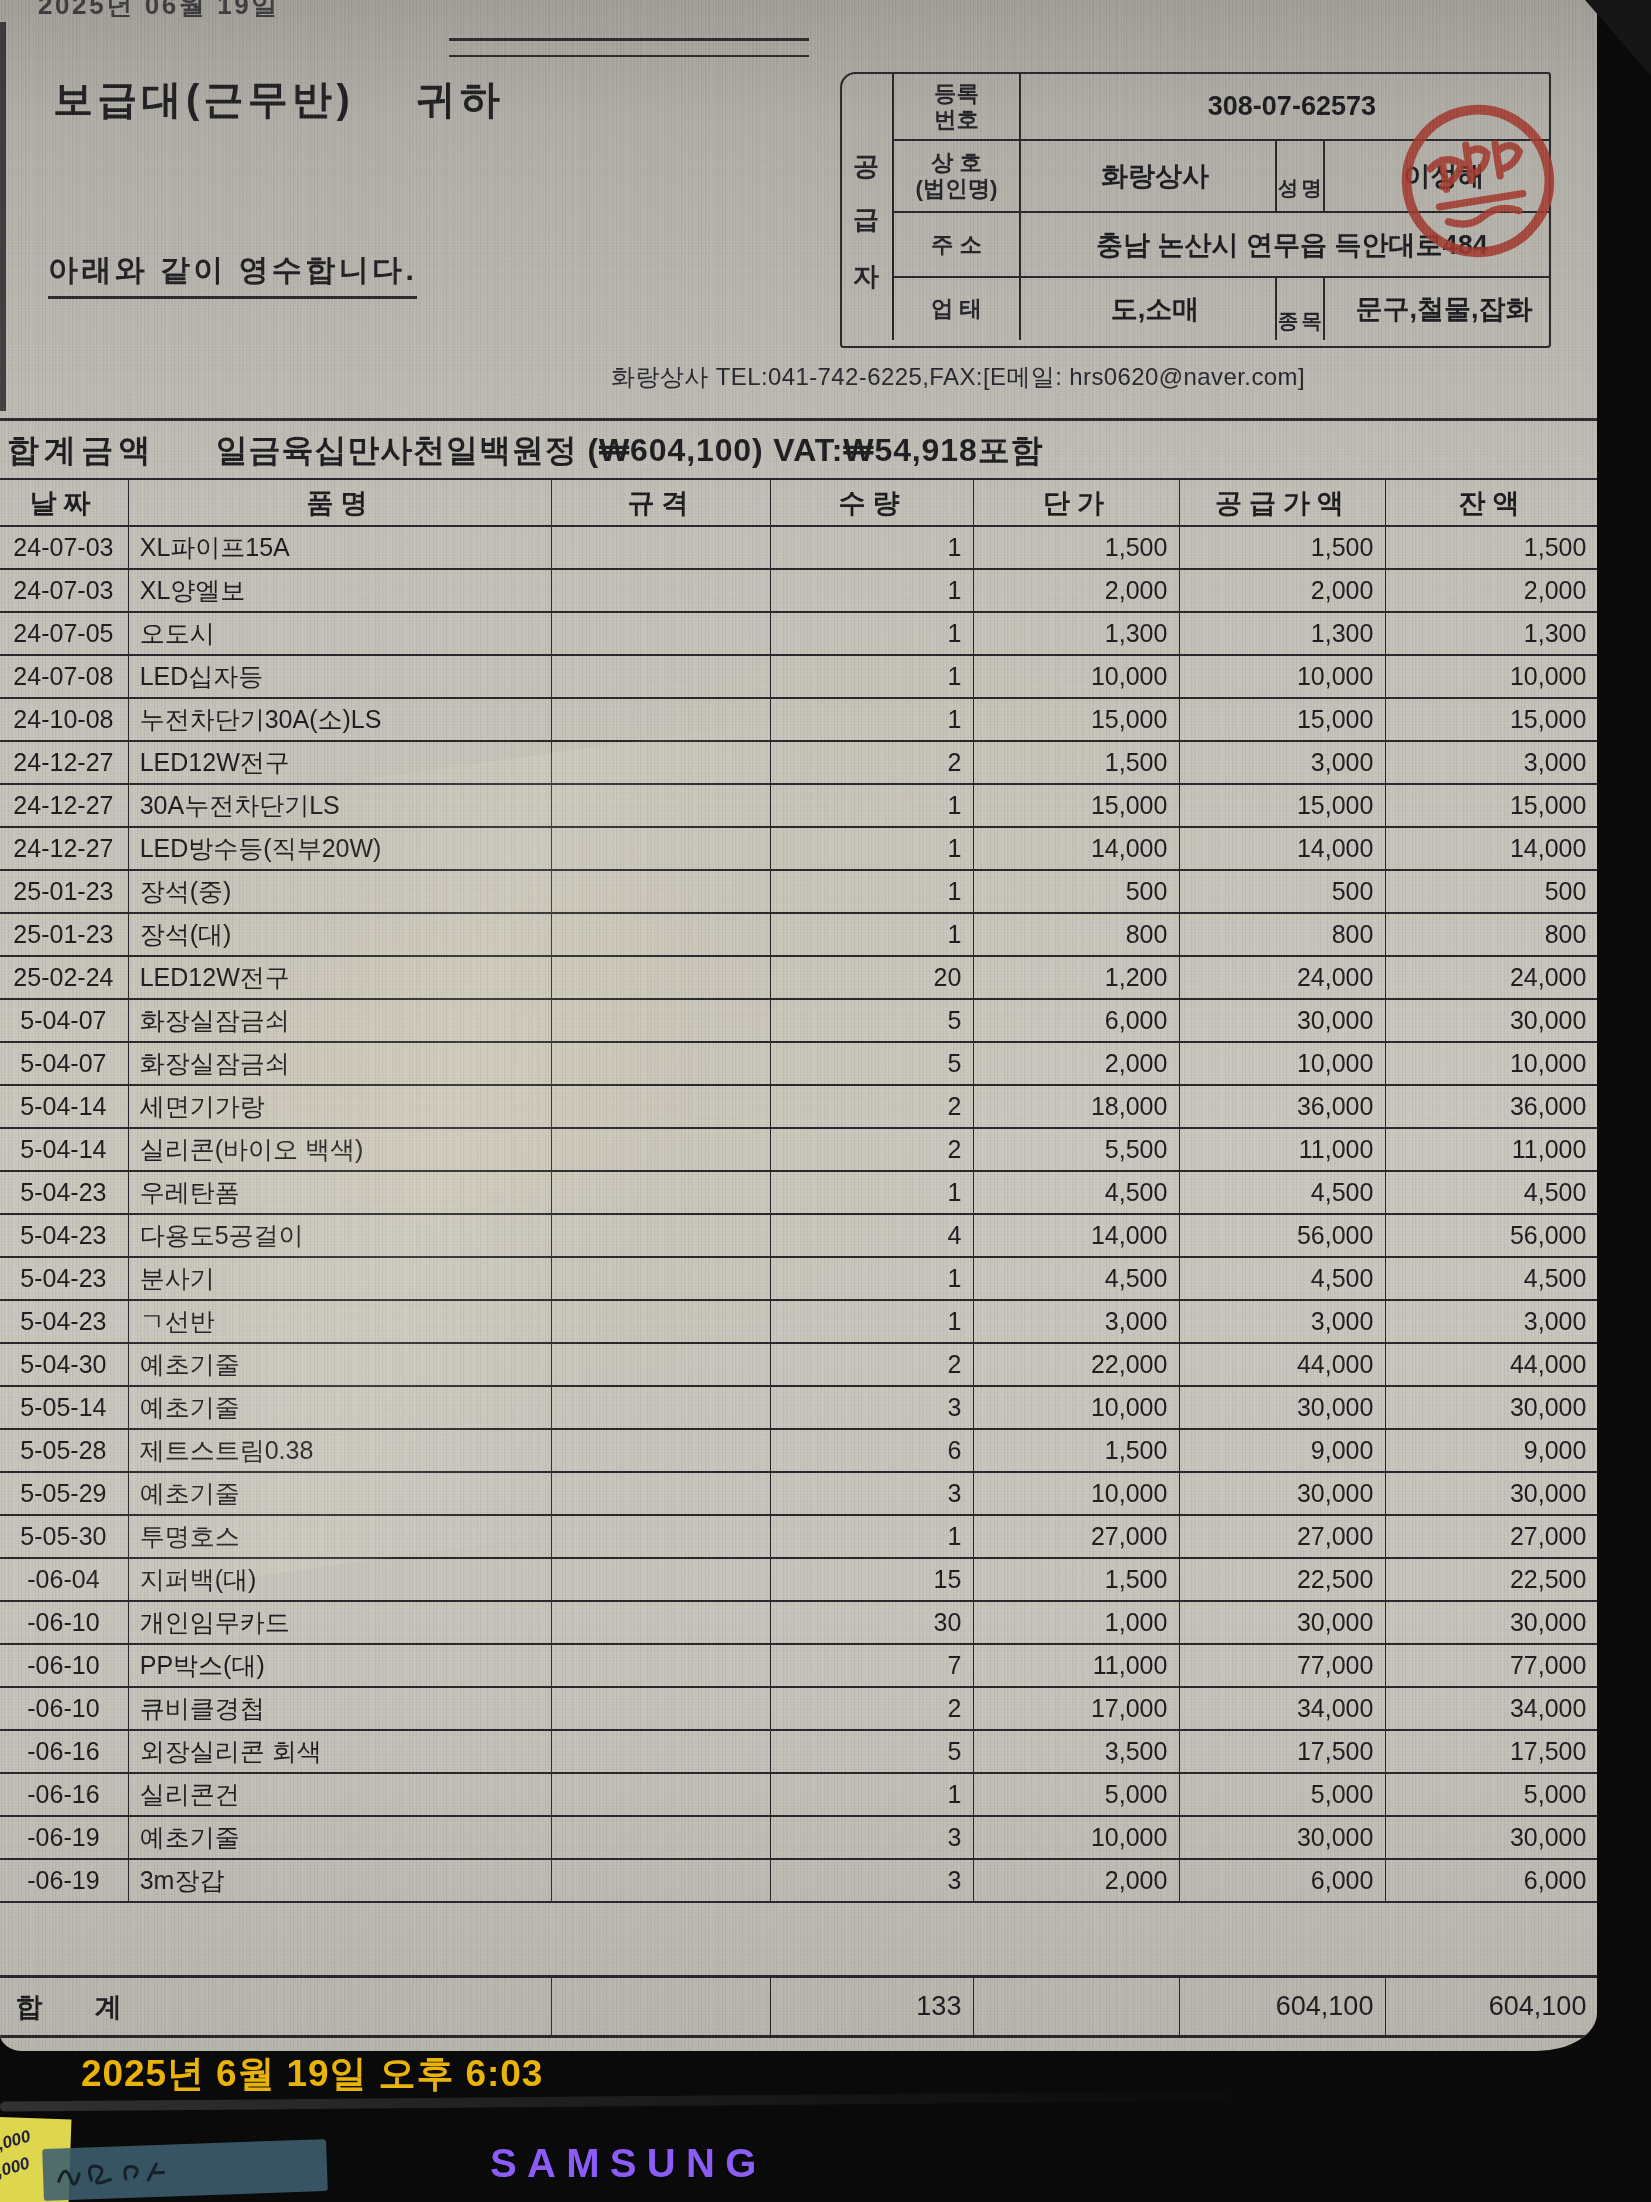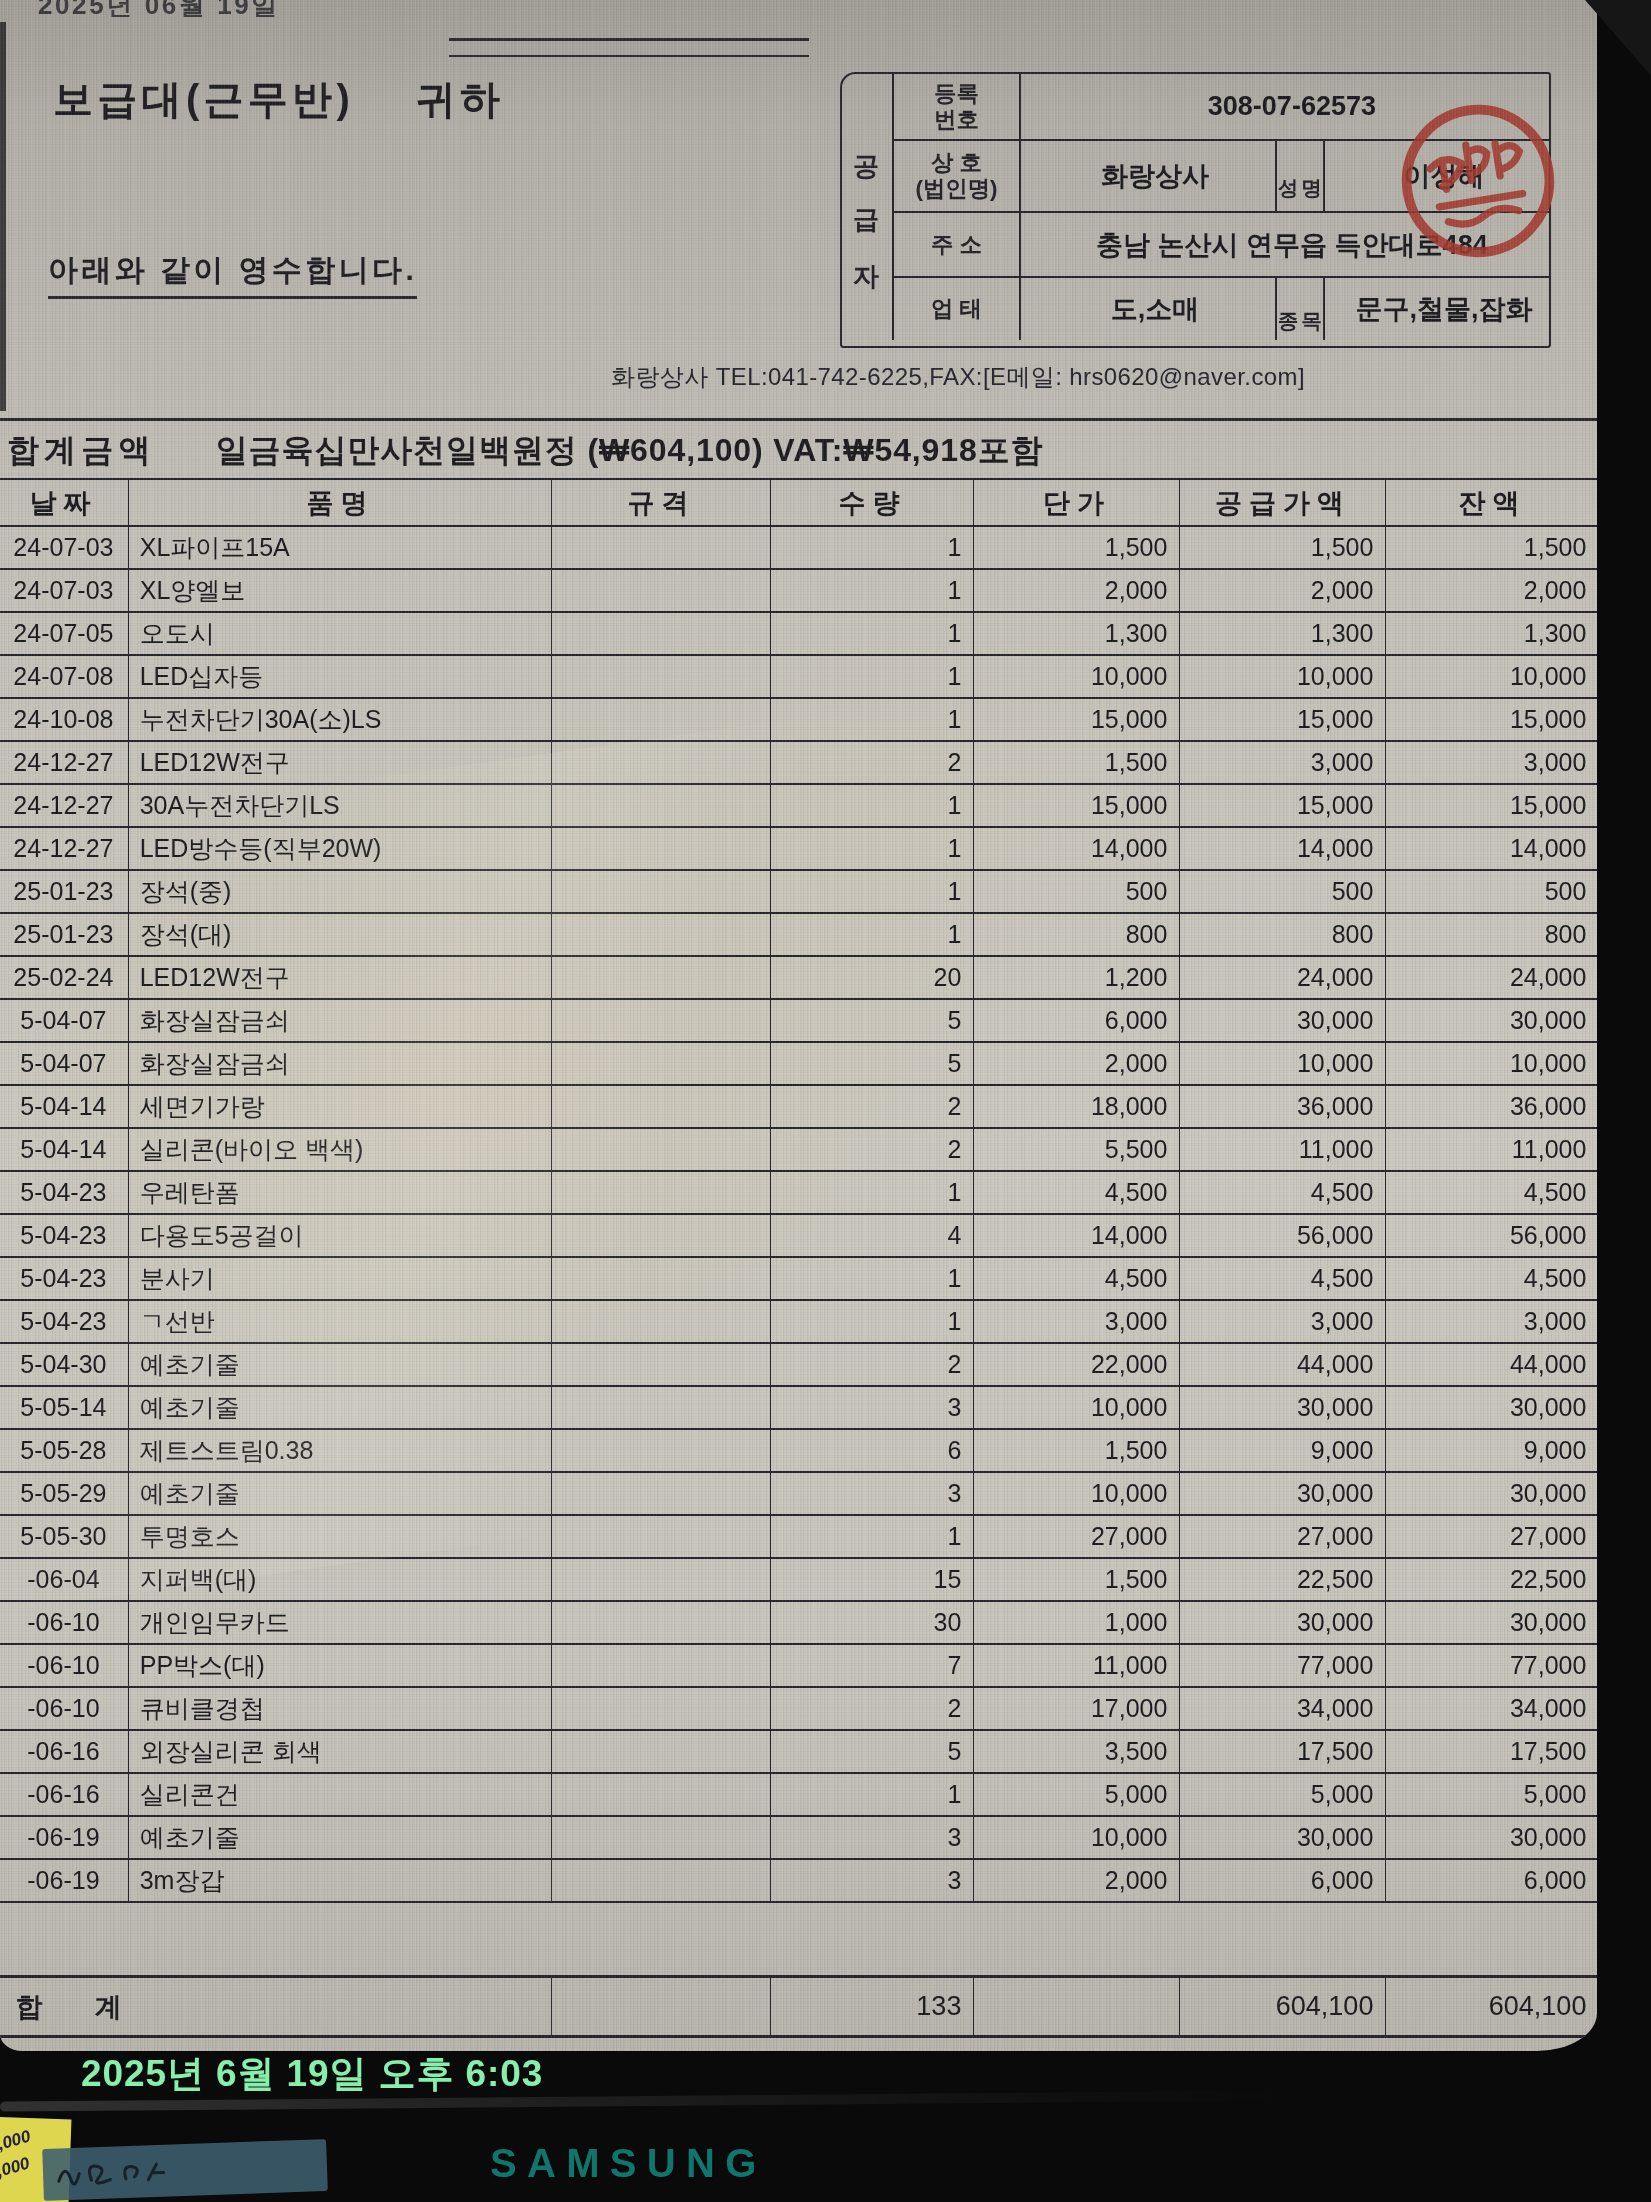--- a/index.html
+++ b/index.html
@@ -80,23 +80,23 @@
   
   table.footer{position:absolute;left:-2.6px;top:1975px;border-collapse:collapse;table-layout:fixed;width:1602px;}
   table.footer td{border:1.7px solid #26262a;border-top-width:3.4px;border-bottom-width:3.4px;
     height:55px;font-size:27px;color:#1b1b1e;}
   td.f-label{text-align:left;padding-left:17px;letter-spacing:22.4px;font-weight:bold;}
   td.f-num{text-align:right;padding-right:12px;}
   
   .bezel-gloss{position:absolute;left:0;top:2096px;width:1291px;height:10.3px;
     background:linear-gradient(90deg,rgba(255,255,255,0.16),rgba(255,255,255,0.04) 70%,rgba(255,255,255,0));
     transform:rotate(-0.5deg);border-radius:5.2px;}
-  .timestamp{position:absolute;left:81px;top:2049px;font-size:37px;font-weight:600;color:#86efac;letter-spacing:0.9px;}
+  .timestamp{position:absolute;left:81px;top:2049px;font-size:37px;font-weight:600;color:#eab308;letter-spacing:0.9px;}
   .brand{position:absolute;left:490px;top:2141px;font-size:40px;font-weight:bold;letter-spacing:10.3px;
-    color:#0f766e;text-shadow:0 0.9px 1.7px rgba(0,0,0,0.8);}
+    color:#8b5cf6;text-shadow:0 0.9px 1.7px rgba(0,0,0,0.8);}
   .corner-dark{position:absolute;right:0;top:0;width:103px;height:77px;background:#161616;
     clip-path:polygon(35% 0,100% 0,100% 100%);}
   
   .sticky{position:absolute;left:-8.6px;top:2118px;width:79px;height:86px;background:#ddd64e;
     transform:rotate(2deg);box-shadow:0 0 5.2px rgba(0,0,0,0.5);overflow:hidden;}
   .sticky .frag{font-size:17px;font-weight:bold;color:#23233a;font-style:italic;margin:6.9px 0 0 5.2px;transform:rotate(-18deg);}
   .tape{position:absolute;left:43px;top:2144px;width:284px;height:52px;background:rgba(62,94,110,0.88);
     transform:rotate(-2deg);border-radius:2.6px;}
   .tape svg,.sticky svg{position:absolute;left:0;top:0;}
 </style>

